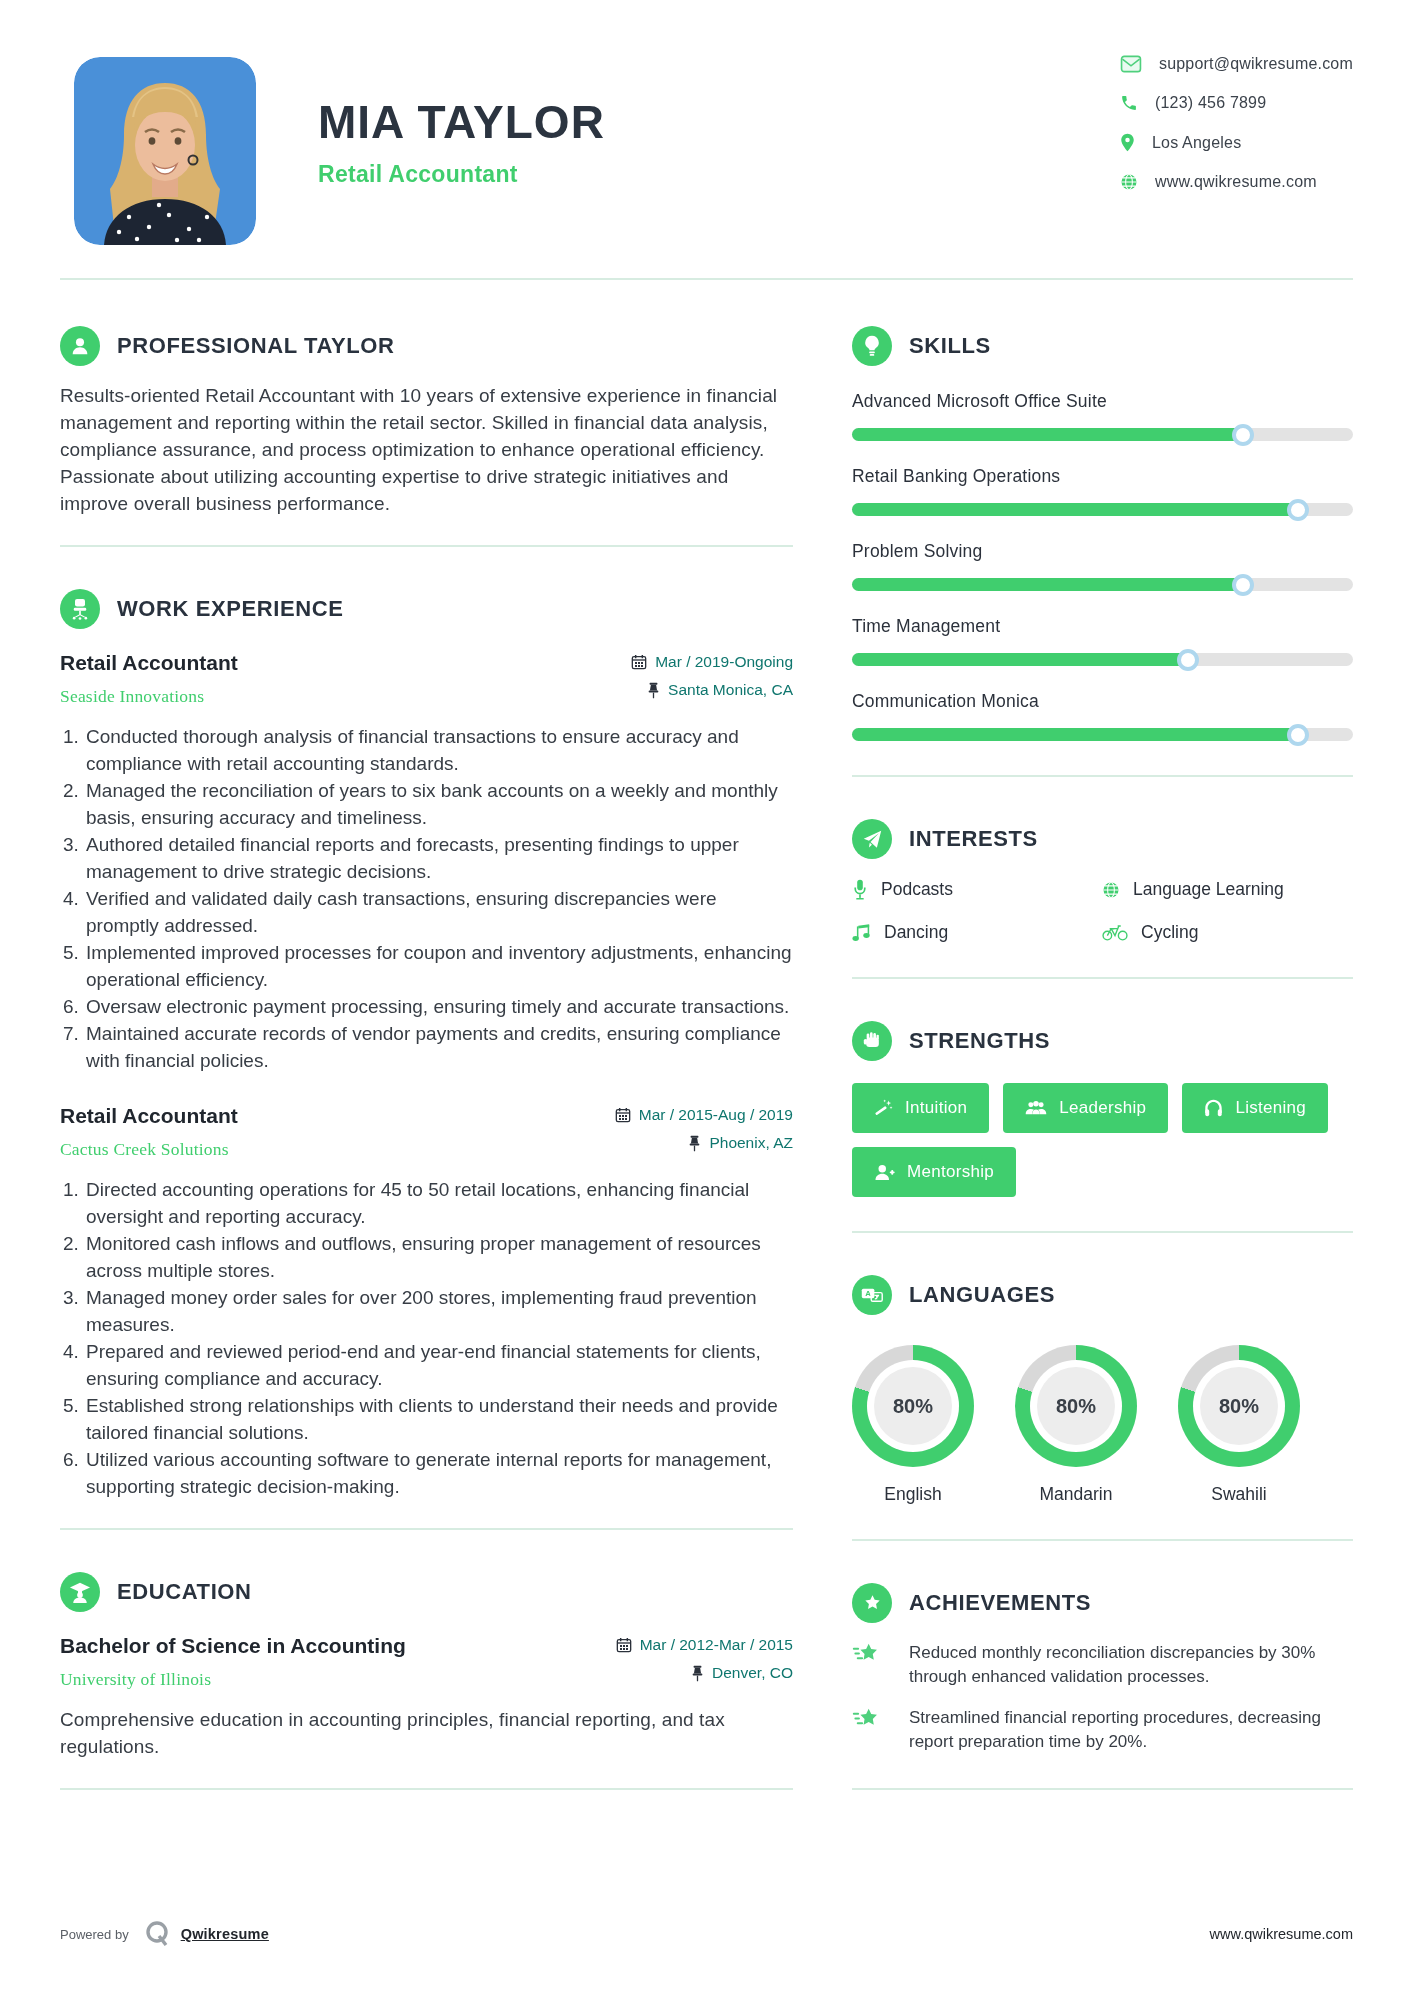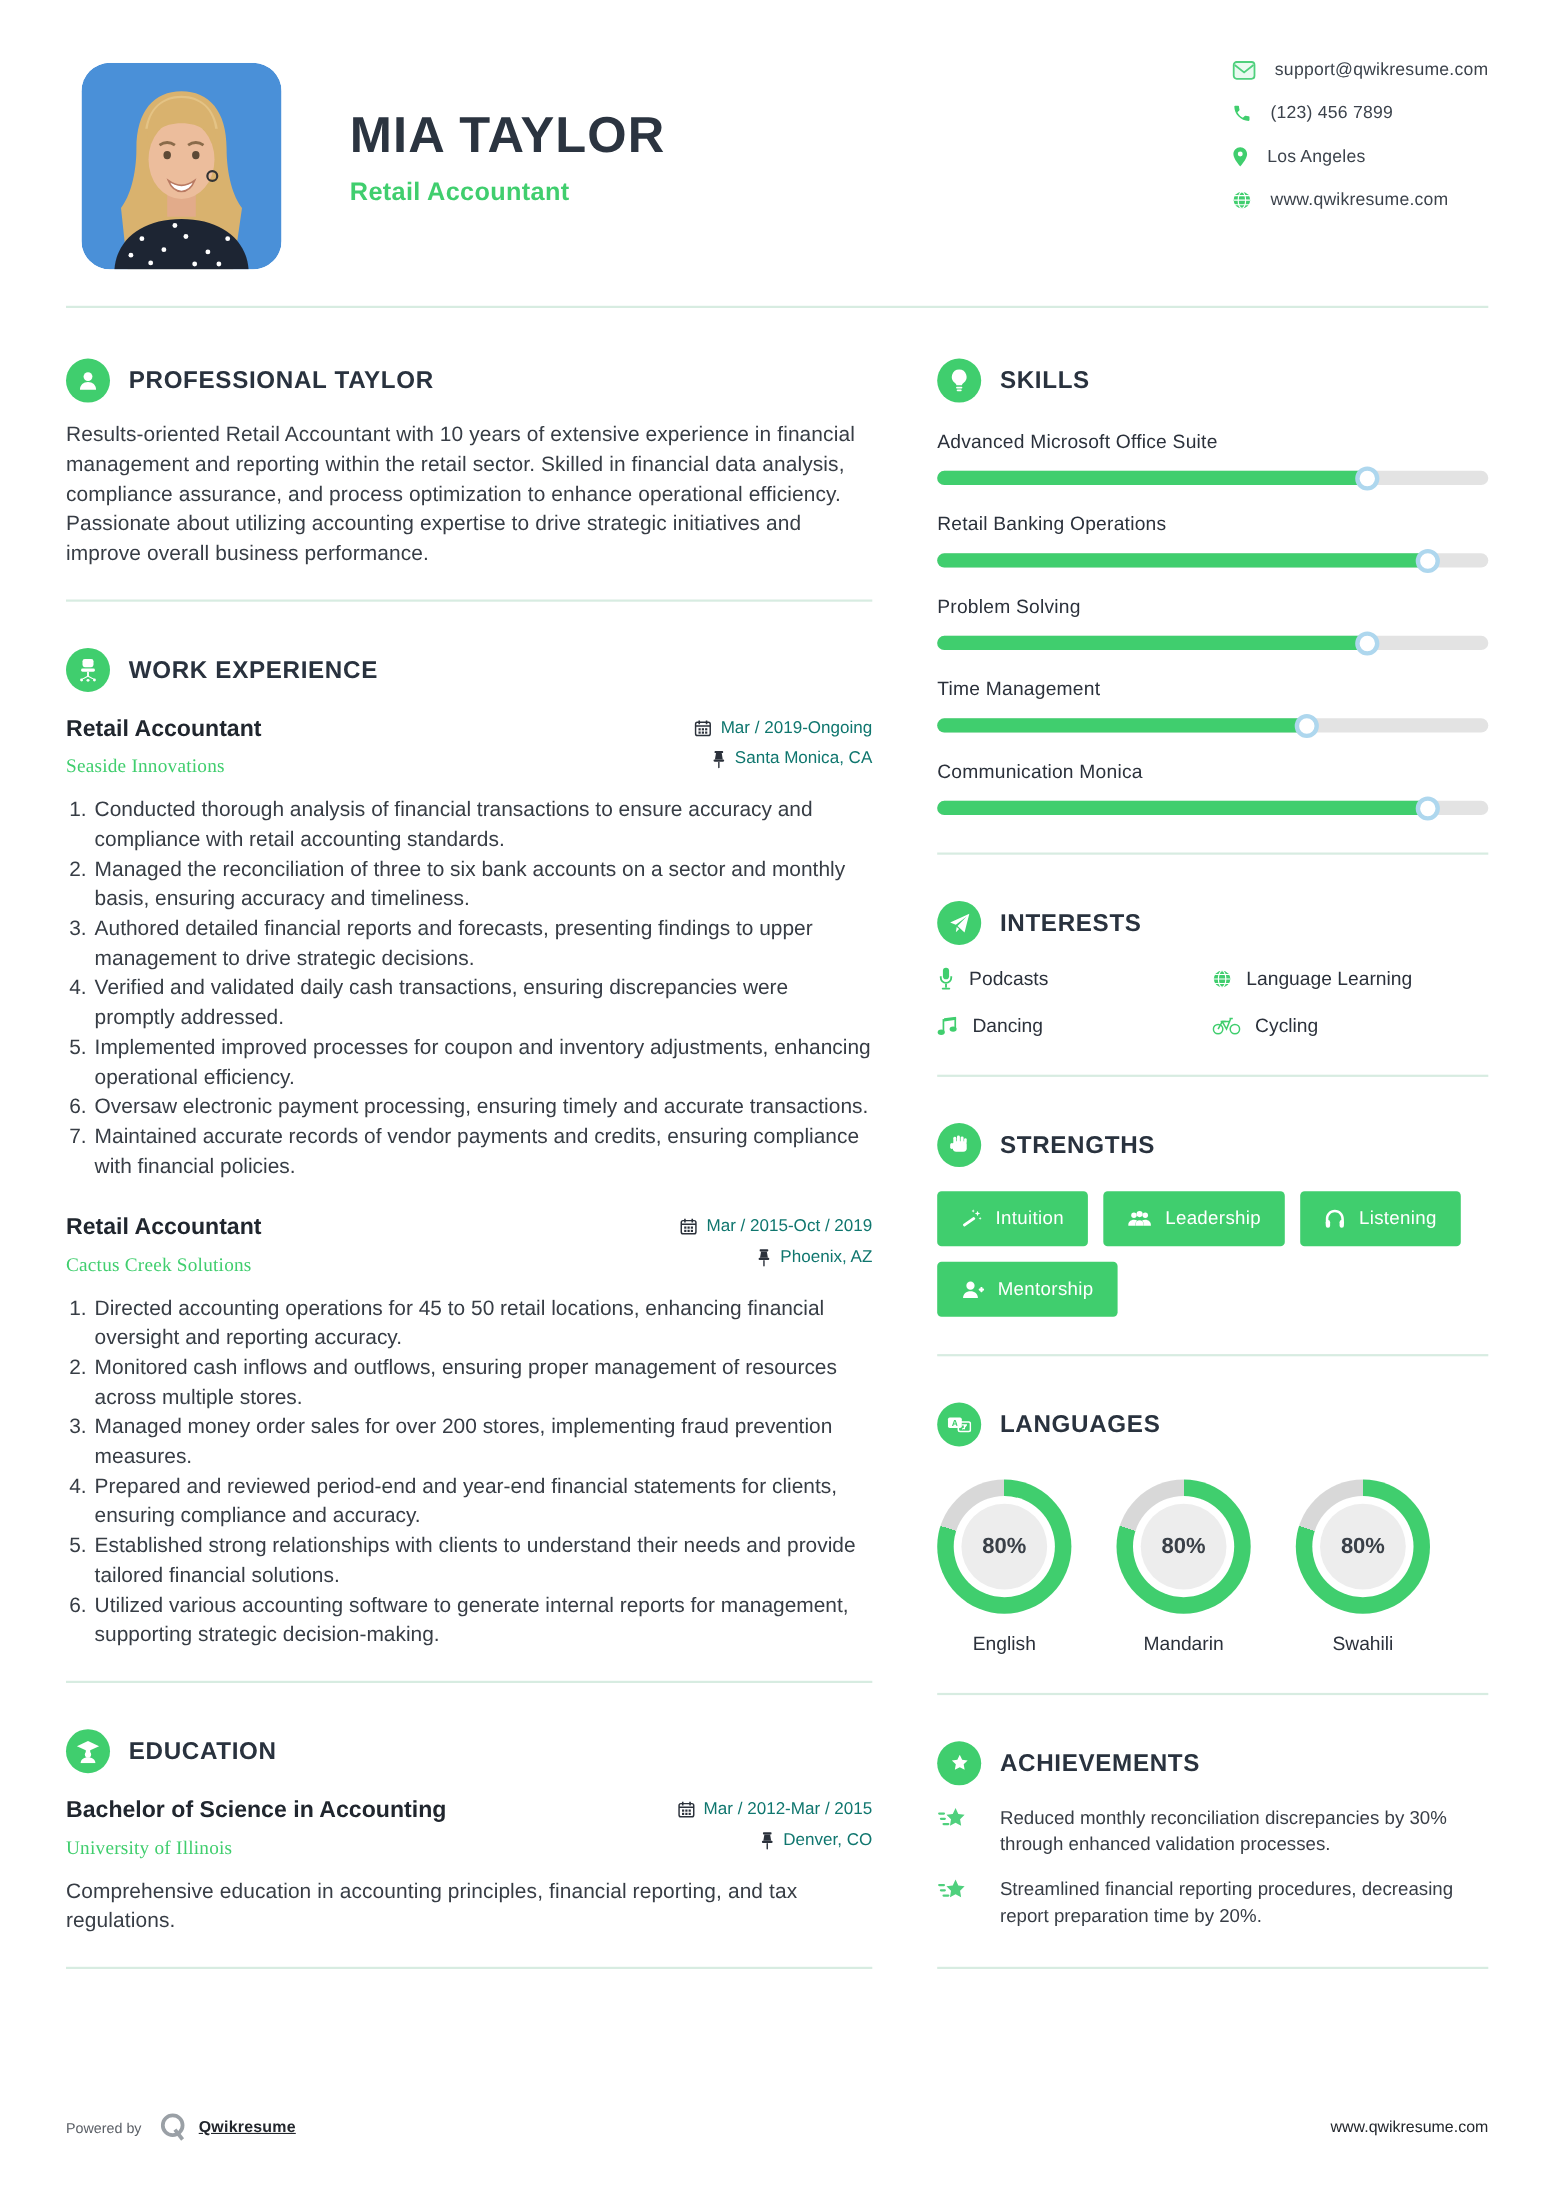--- a/index.html
+++ b/index.html
@@ -262,21 +262,21 @@
                     </g>
                   </svg>
                 </span>
               <span>Santa Monica, CA</span>
             </div>
           </div>
         </div>
         <ol class="job-bullets">
 
         <li>Conducted thorough analysis of financial transactions to ensure accuracy and compliance with retail accounting standards.</li>
-            <li>Managed the reconciliation of three to six bank accounts on a sector and monthly basis, ensuring accuracy and timeliness.</li>
+            <li>Managed the reconciliation of years to six bank accounts on a weekly and monthly basis, ensuring accuracy and timeliness.</li>
             <li>Authored detailed financial reports and forecasts, presenting findings to upper management to drive strategic decisions.</li>
             <li>Verified and validated daily cash transactions, ensuring discrepancies were promptly addressed.</li>
             <li>Implemented improved processes for coupon and inventory adjustments, enhancing operational efficiency.</li>
             <li>Oversaw electronic payment processing, ensuring timely and accurate transactions.</li>
             <li>Maintained accurate records of vendor payments and credits, ensuring compliance with financial policies.</li>
           </ol>
       </div>
 
       <div class="job">
         <div class="job-head">
@@ -294,21 +294,21 @@
                     <g fill="#2b313b">
                       <rect x="6" y="12" width="3" height="3"></rect>
                       <rect x="10.5" y="12" width="3" height="3"></rect>
                       <rect x="15" y="12" width="3" height="3"></rect>
                       <rect x="6" y="16.5" width="3" height="3"></rect>
                       <rect x="10.5" y="16.5" width="3" height="3"></rect>
                       <rect x="15" y="16.5" width="3" height="3"></rect>
                     </g>
                   </svg>
                 </span>
-              <span>Mar / 2015-Oct / 2019</span>
+              <span>Mar / 2015-Aug / 2019</span>
             </div>
             <div class="meta-row">
               <span class="ic">
                   <svg width="13" height="17" viewBox="0 0 20 26">
                     <g fill="#2b313b">
                       <rect x="4" y="1" width="12" height="3" rx="1"></rect>
                       <path d="M6 4h8l1.5 9h-11z"></path>
                       <rect x="2.5" y="13" width="15" height="3" rx="1.5"></rect>
                       <rect x="9" y="16" width="2" height="9" rx="1"></rect>
                     </g>

